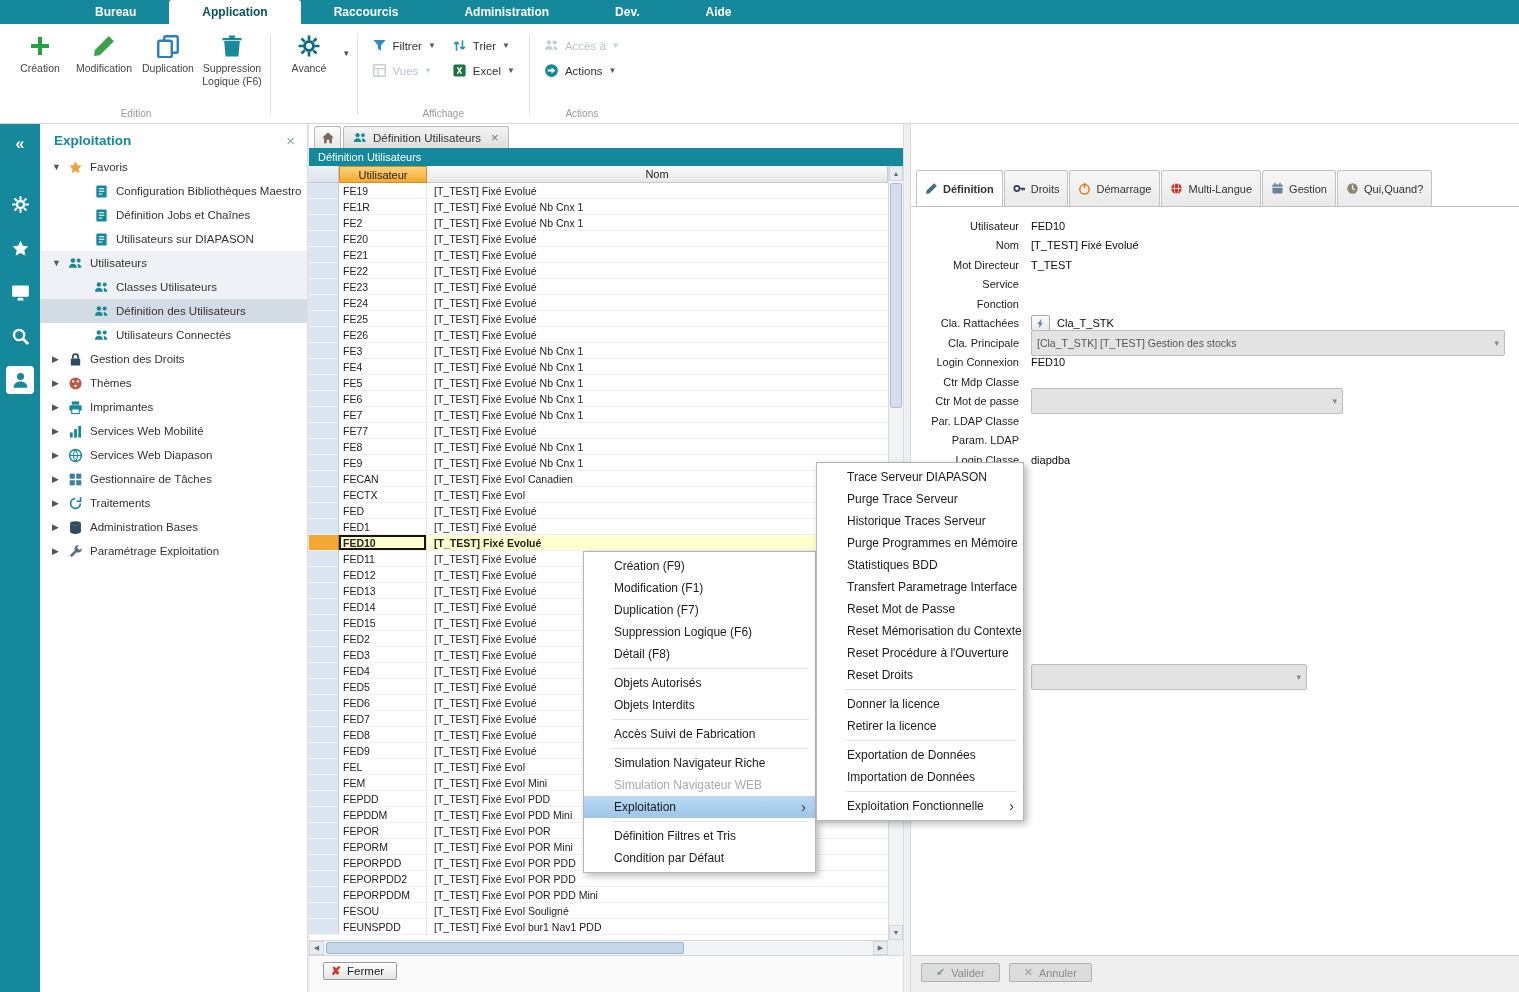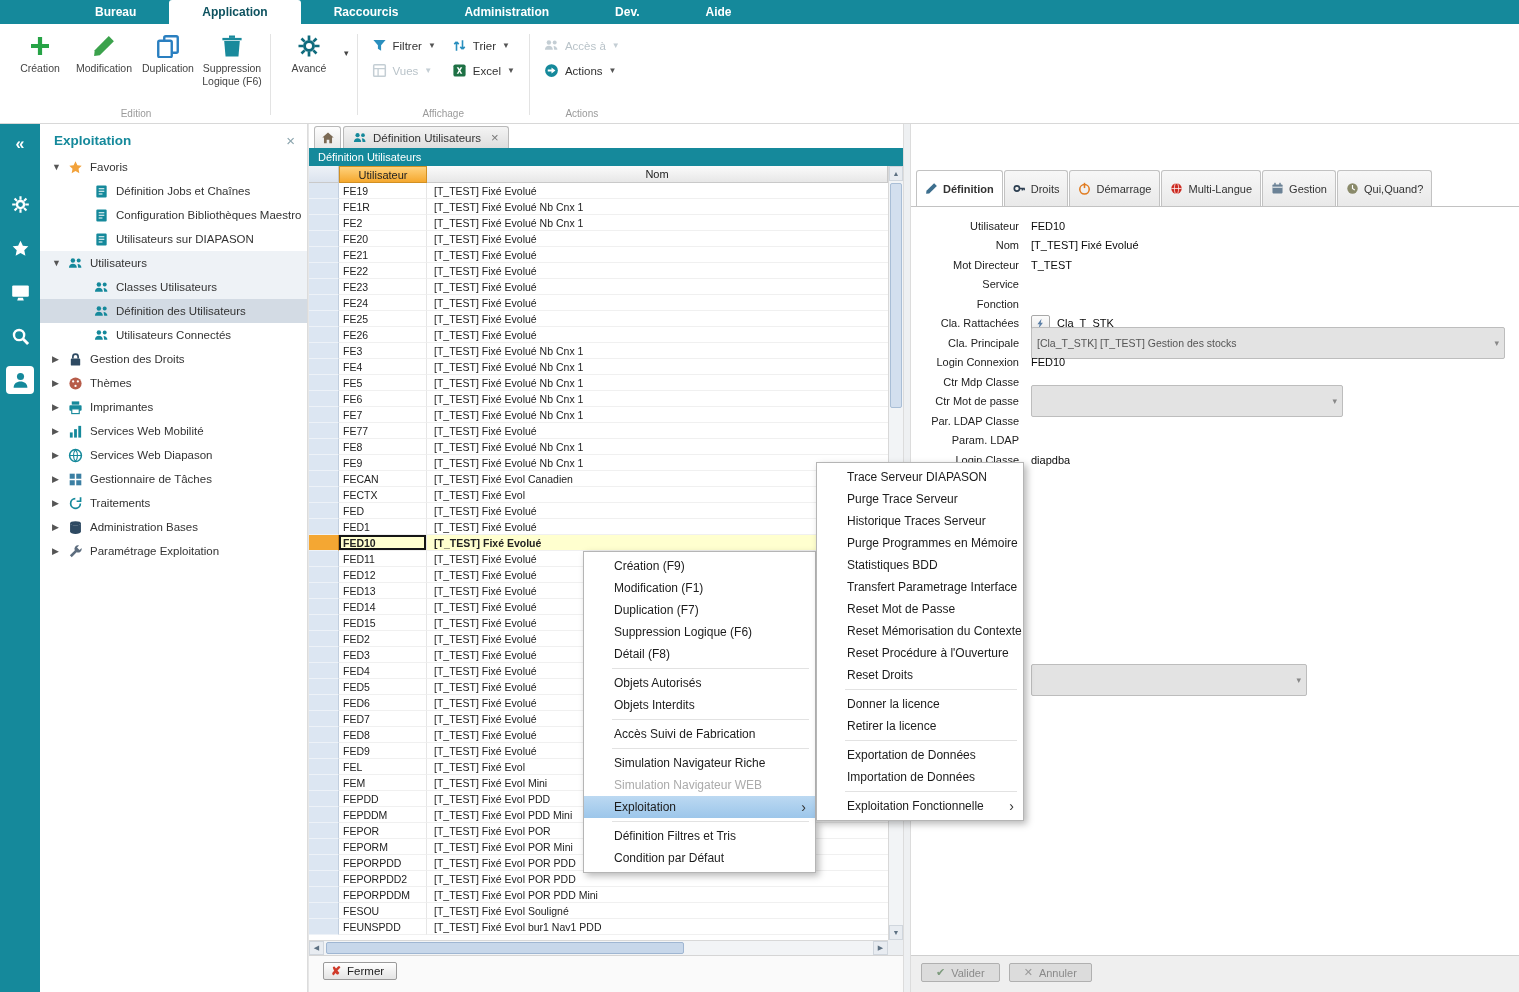--- a/index.html
+++ b/index.html
@@ -96,21 +96,21 @@
   .detail-tabs{display:flex;gap:1px;margin:46px 0 0 5px;height:36px;flex:none;}
   .dtab{display:flex;align-items:center;gap:5px;padding:0 8px;font-size:11px;color:#333;border:1px solid #c2c2c2;border-bottom:none;border-radius:3px 3px 0 0;background:linear-gradient(#f7f7f7,#e9e9e9);cursor:pointer;white-space:nowrap;}
   .dtab.active{background:#fff;font-weight:700;}
   .dticon{width:13px;height:13px;}
   .dtc-definition{color:#3d6f8e}.dtc-rights{color:#2c3e50}.dtc-startup{color:#e07b20}
   .dtc-language{color:#cc2b22}.dtc-management{color:#6b8296}.dtc-who-when{color:#8a8a6a}
   .detail-form{flex:1;border-top:1px solid #c2c2c2;padding-top:9px;position:relative;}
   .frow{display:flex;align-items:center;height:19.5px;padding-right:14px;}
   .flabel{width:108px;text-align:right;font-size:11px;color:#222;margin-right:12px;flex:none;white-space:nowrap;}
   .fval{font-size:11px;color:#0a0a0a;white-space:nowrap;overflow:hidden;}
-  .fselect{height:32px;background:#e3e3e3;border:1px solid #bdbdbd;display:flex;align-items:center;justify-content:space-between;padding:0 5px;font-size:10.5px;color:#555;width:312px;border-radius:2px;}
+  .fselect{height:26px;background:#e3e3e3;border:1px solid #bdbdbd;display:flex;align-items:center;justify-content:space-between;padding:0 5px;font-size:10.5px;color:#555;width:312px;border-radius:2px;}
   .fselect.wide{width:auto;flex:1;}
   .fselarrow{color:#888;font-size:9px;}
   .miniicon-btn{width:19px;height:16px;border:1px solid #a8a8a8;background:linear-gradient(#fcfcfc,#e9e9e9);display:inline-flex;align-items:center;justify-content:center;margin-right:7px;color:#5b7fa6;cursor:pointer;border-radius:2px;}
   .miniicon-btn svg{width:11px;height:11px;}
   .iconval{display:flex;align-items:center;}
   .extra-select{position:absolute;left:120px;top:457px;width:276px;}
   .detail-footer{height:37px;border-top:1px solid #cfcfcf;background:#efefef;display:flex;align-items:flex-start;gap:9px;padding:7px 0 0 10px;flex:none;}
   .btn-gray{display:flex;align-items:center;gap:6px;border:1px solid #b0b0b0;background:#dcdcdc;color:#8a8a8a;font-size:11px;padding:2px 14px;border-radius:2px;cursor:default;}
   .check{color:#7d9b7d;font-size:11px}.xgray{color:#9a9a9a;font-size:11px}
   
@@ -336,31 +336,31 @@
             <span class="tlabel">Favoris</span>
           </div>
           <div class="tnode lvl1">
             <span class="chev"></span>
             <span class="ticon tic-doc ic-doc">
               <svg viewBox="0 0 16 16" fill="currentColor" aria-hidden="true">
                 <rect x="2.5" y="1.5" width="11" height="13" rx="1.2"></rect>
                 <path d="M5 5h6M5 7.8h6M5 10.6h4" stroke="#fff" stroke-width="1.1" fill="none"></path>
               </svg>
             </span>
-            <span class="tlabel">Définition Jobs et Chaînes</span>
+            <span class="tlabel">Configuration Bibliothèques Maestro</span>
           </div>
           <div class="tnode lvl1">
             <span class="chev"></span>
             <span class="ticon tic-doc ic-doc">
               <svg viewBox="0 0 16 16" fill="currentColor" aria-hidden="true">
                 <rect x="2.5" y="1.5" width="11" height="13" rx="1.2"></rect>
                 <path d="M5 5h6M5 7.8h6M5 10.6h4" stroke="#fff" stroke-width="1.1" fill="none"></path>
               </svg>
             </span>
-            <span class="tlabel">Configuration Bibliothèques Maestro</span>
+            <span class="tlabel">Définition Jobs et Chaînes</span>
           </div>
           <div class="tnode lvl1">
             <span class="chev"></span>
             <span class="ticon tic-doc ic-doc">
               <svg viewBox="0 0 16 16" fill="currentColor" aria-hidden="true">
                 <rect x="2.5" y="1.5" width="11" height="13" rx="1.2"></rect>
                 <path d="M5 5h6M5 7.8h6M5 10.6h4" stroke="#fff" stroke-width="1.1" fill="none"></path>
               </svg>
             </span>
             <span class="tlabel">Utilisateurs sur DIAPASON</span>

